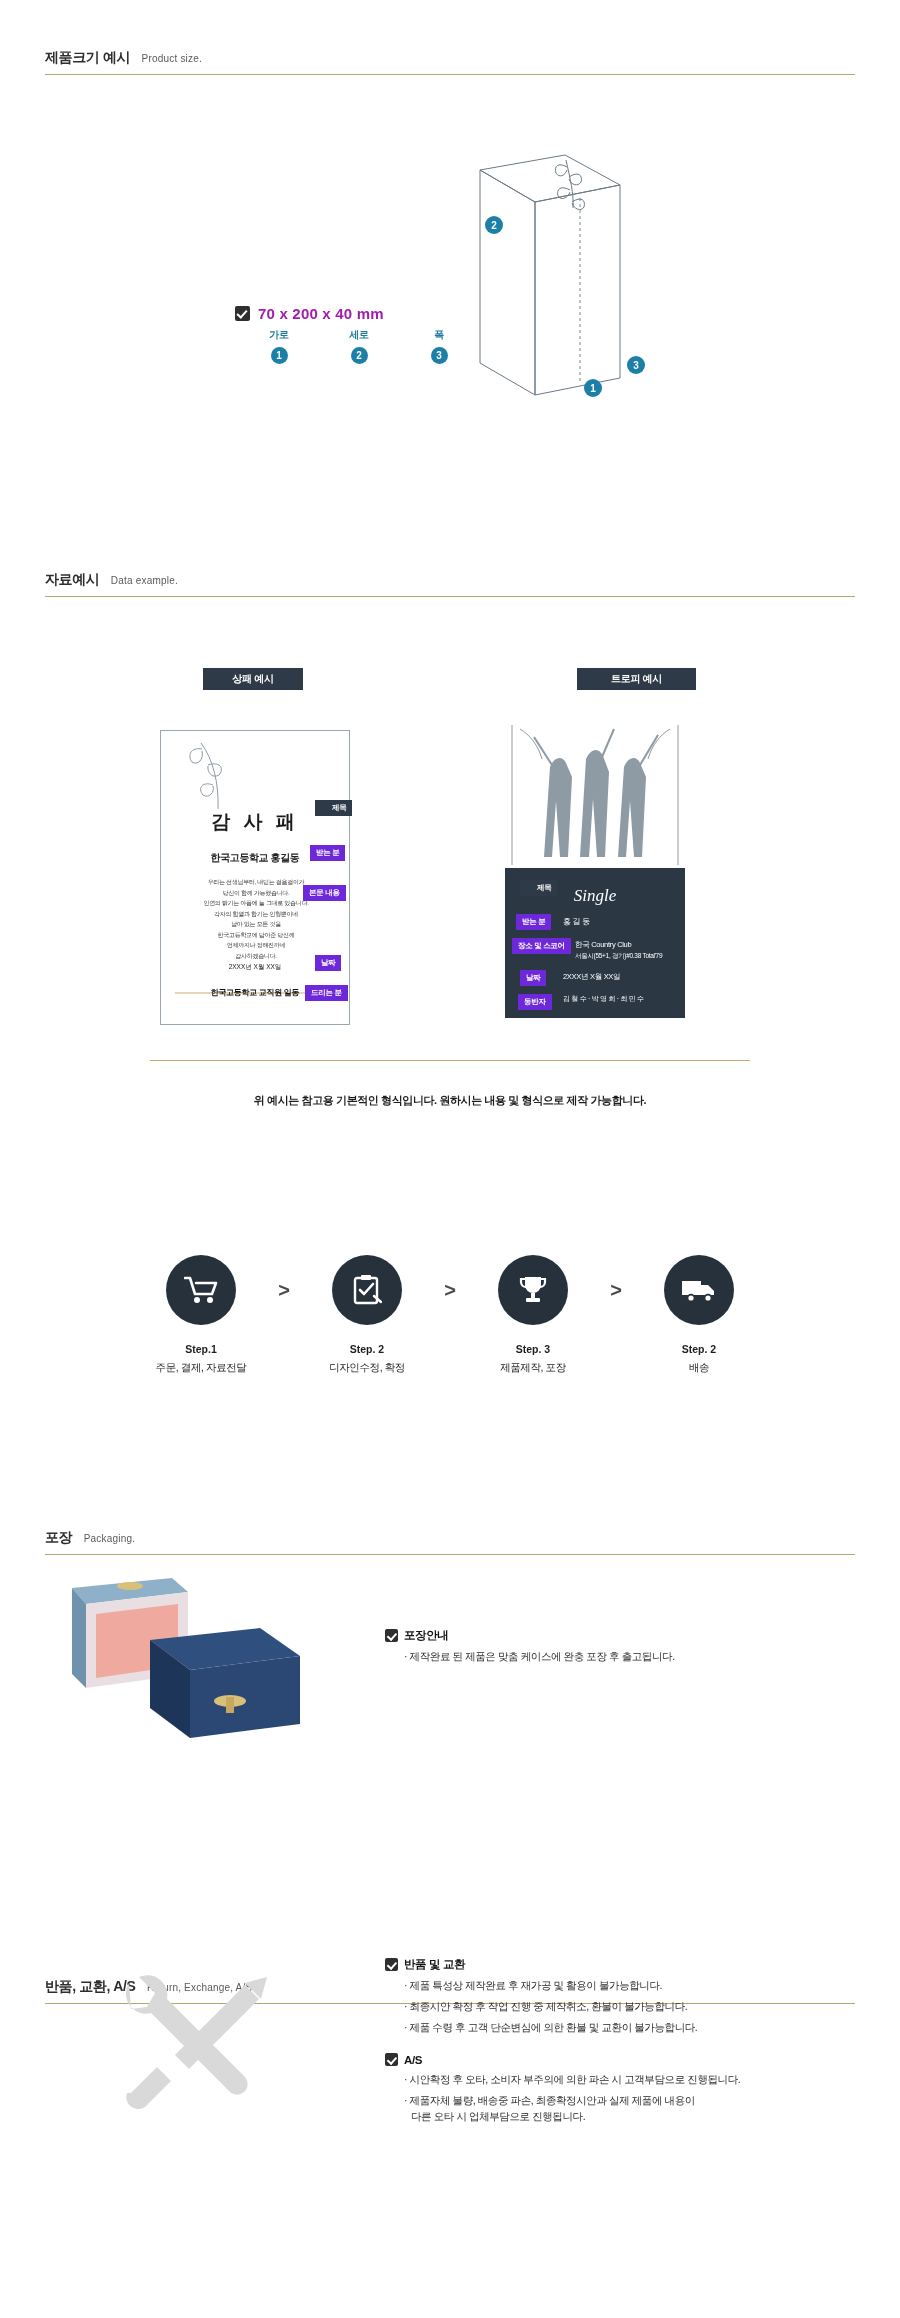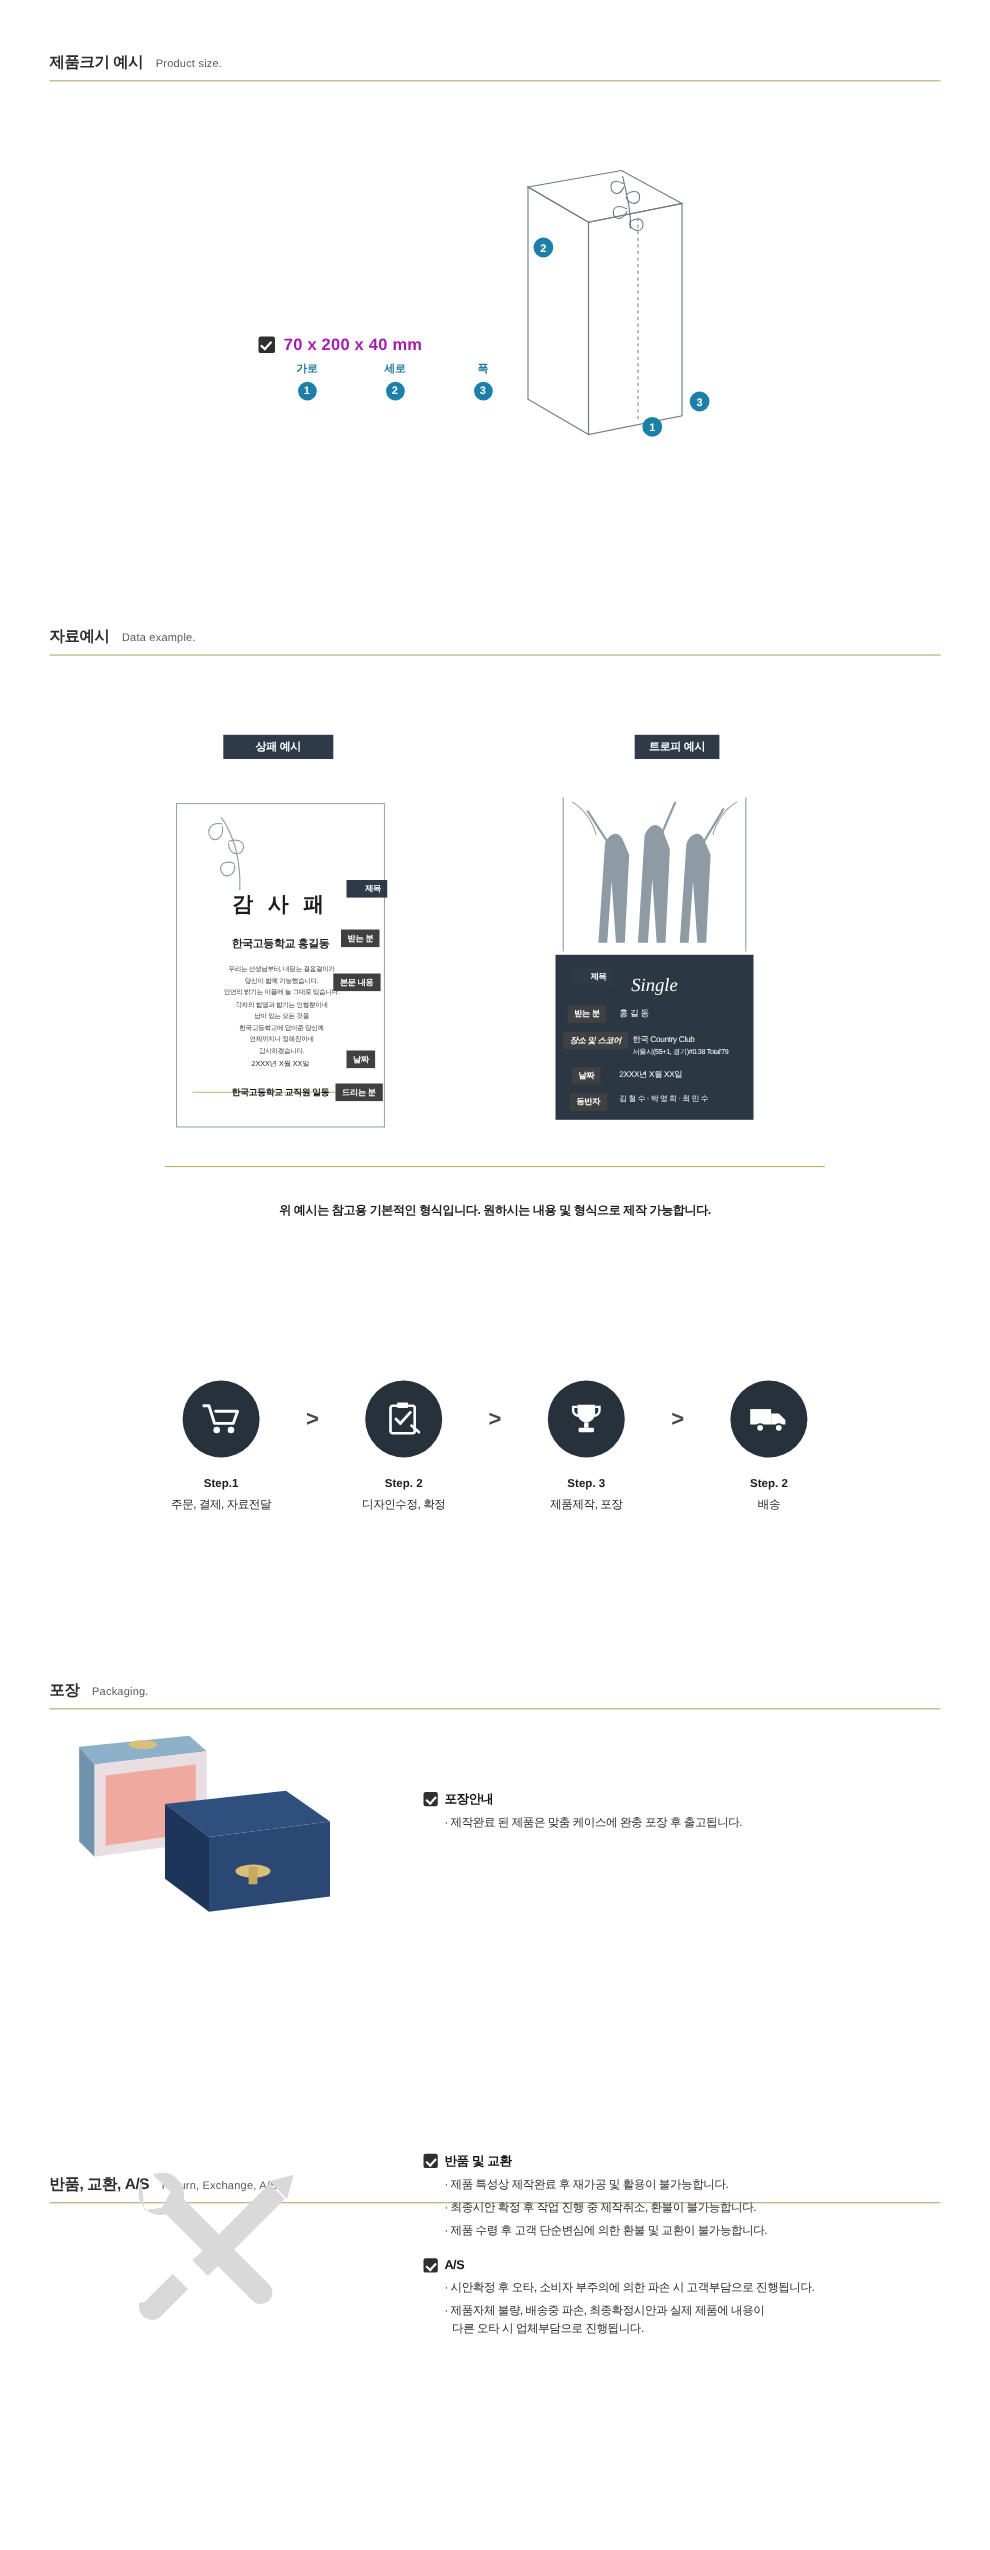--- a/index.html
+++ b/index.html
@@ -184,21 +184,21 @@
   .t-row {
     position: absolute;
     color: #fff;
     font-size: 8px;
     letter-spacing: -0.3px;
   }
 
   
   .callout {
     position: absolute;
-    background: #404040;
+    background: #6d28d9;
     color: #ffffff;
     font-size: 7.5px;
     font-weight: bold;
     padding: 3px 6px;
     text-align: center;
     letter-spacing: -0.3px;
     white-space: nowrap;
   }
   .callout.dark { background: #2e3a47; padding-left: 17px; }
 
@@ -333,21 +333,21 @@
       </div>
     </div>
   </div>
 
   <div class="sec-head" style="top:570px;">
     <span class="ko">자료예시</span>
     <span class="en">Data example.</span>
   </div>
 
   <div class="tag-label" style="left:203px; top:668px; width:100px;">상패 예시</div>
-  <div class="tag-label" style="left:577px; top:668px; width:77px;">트로피 예시</div>
+  <div class="tag-label" style="left:577px; top:668px; width:119px;">트로피 예시</div>
 
   <div class="plaque">
     <svg width="190" height="295" viewBox="0 0 190 295" style="position:absolute;left:0;top:0;">
       <g stroke="#8e9aa4" stroke-width="1" fill="none">
         <path d="M40,12 C52,28 58,52 57,78"></path>
         <path d="M41,18 C30,16 26,24 31,31 C37,35 43,28 41,20"></path>
         <path d="M47,34 C58,30 64,37 58,44 C51,48 46,41 47,35"></path>
         <path d="M52,54 C42,50 36,57 42,64 C48,68 54,61 52,55"></path>
       </g>
       <line x1="14" y1="262" x2="176" y2="262" stroke="#c8ae6d" stroke-width="1"></line>
@@ -397,21 +397,21 @@
     <div class="logo">Single</div>
     <div class="t-row" style="left:58px; top:48px;">홍 길 동</div>
     <div class="t-row" style="left:70px; top:72px; font-size:7.5px;">한국 Country Club</div>
     <div class="t-row" style="left:70px; top:84px; font-size:6.5px;">서울시(55+1, 경기)#0.38 Total'79</div>
     <div class="t-row" style="left:58px; top:104px; font-size:7.5px;">2XXX년 X월 XX일</div>
     <div class="t-row" style="left:58px; top:126px; font-size:7px;">김 철 수 · 박 영 희 · 최 민 수</div>
   </div>
 
   <div class="callout dark" style="left:520px; top:880px;">제목</div>
   <div class="callout" style="left:516px; top:914px;">받는 분</div>
-  <div class="callout" style="left:512px; top:938px;font-style:italic;">장소 및 스코어</div>
+  <div class="callout" style="left:512px; top:938px;">장소 및 스코어</div>
   <div class="callout" style="left:520px; top:970px;">날짜</div>
   <div class="callout" style="left:518px; top:994px;">동반자</div>
 
   <div class="gold-rule"></div>
   <div class="sample-note">위 예시는 참고용 기본적인 형식입니다. 원하시는 내용 및 형식으로 제작 가능합니다.</div>
 
 
   <div class="steps">
     <div class="step-row">
       <div class="step">

